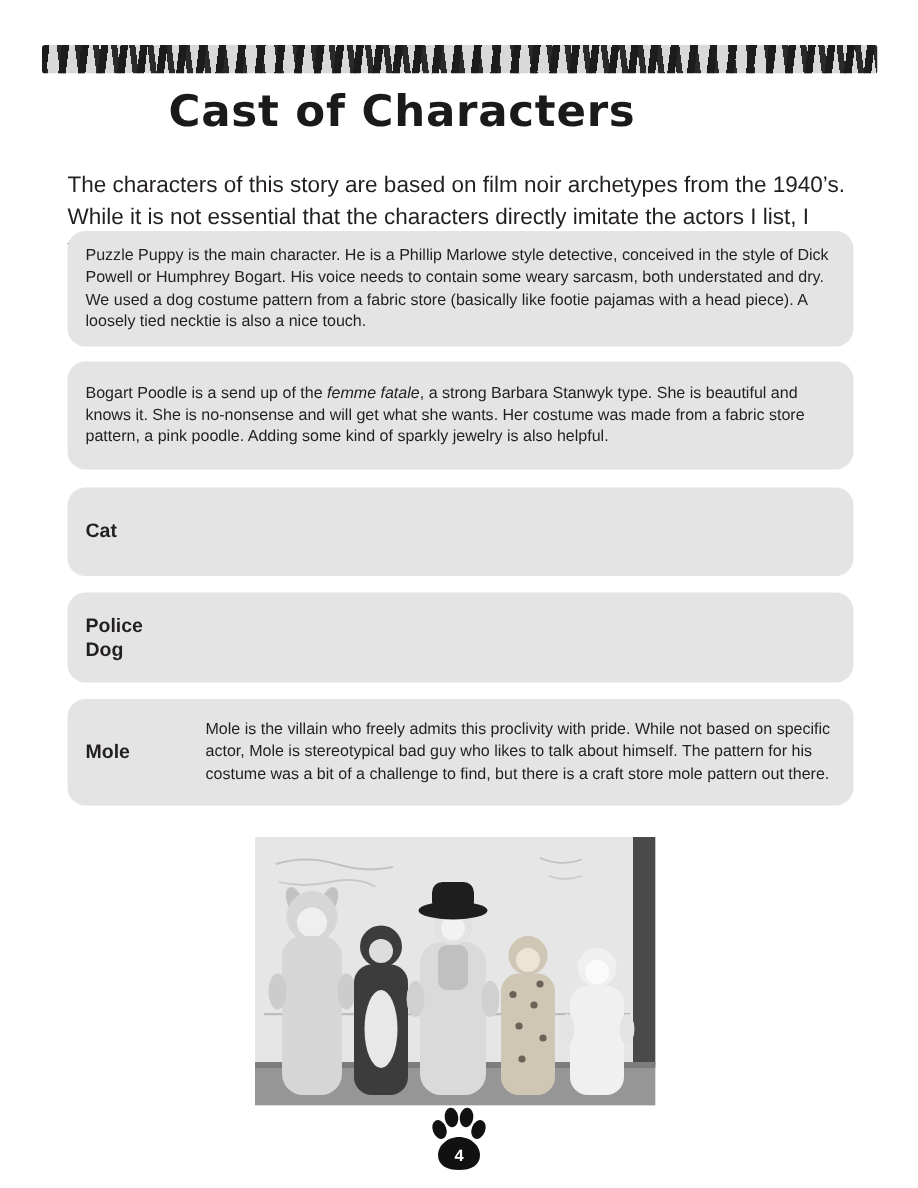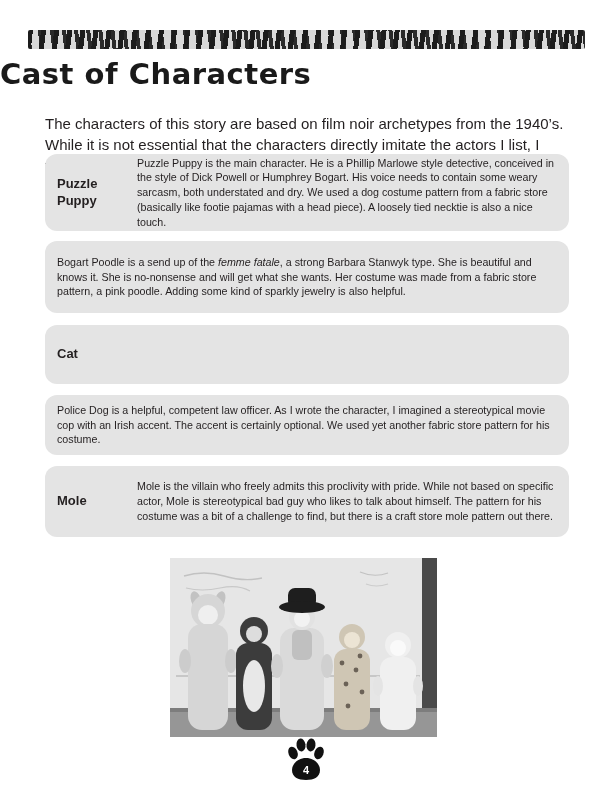--- a/index.html
+++ b/index.html
@@ -7,21 +7,21 @@
     position:relative;width:612px;height:792px;background:#ffffff;overflow:hidden;
     font-family:"Liberation Sans",sans-serif;color:#231f20;
   }
   .zebra{
     position:absolute;left:28px;top:30px;width:557px;height:19px;border-radius:2px;
     background:
       repeating-linear-gradient(97deg,#1c1c1c 0px,#1c1c1c 5px,rgba(0,0,0,0) 5px,rgba(0,0,0,0) 13px),
       repeating-linear-gradient(83deg,#2a2a2a 0px,#2a2a2a 4px,#d9d9d9 4px,#d9d9d9 12px);
   }
   .title{
-    position:absolute;top:57px;left:0;width:536px;
+    position:absolute;top:57px;left:0;width:536px;text-align:center;
     font-family:"DejaVu Sans",sans-serif;font-weight:800;font-size:29px;letter-spacing:.5px;color:#1a1a1a;
   }
   .intro{
     position:absolute;left:45px;top:98px;width:525px;
     font-size:15px;line-height:1.4;
   }
   .card{
     position:absolute;left:45px;width:524px;background:#e4e4e4;border-radius:12px;
     display:flex;align-items:center;box-sizing:border-box;padding:6px 14px 6px 12px;
   }
@@ -45,34 +45,33 @@
 
 <div class="page">
 
   <div class="zebra"></div>
 
   <div class="title">Cast of Characters</div>
 
   <p class="intro">The characters of this story are based on film noir archetypes from the 1940’s. While it is not essential that the characters directly imitate the actors I list, I think it would be helpful to Google them and get a sense of the style parodied here.</p>
 
   <div class="card" style="top:154px;height:77px;">
-    <div class="cname">Puzzle Puppy</div>
     <div class="cdesc">Puzzle Puppy is the main character. He is a Phillip Marlowe style detective, conceived in the style of Dick Powell or Humphrey Bogart. His voice needs to contain some weary sarcasm, both understated and dry. We used a dog costume pattern from a fabric store (basically like footie pajamas with a head piece). A loosely tied necktie is also a nice touch.</div>
   </div>
 
   <div class="card" style="top:241px;height:72px;">
     <div class="cdesc"><span>Bogart Poodle is a send up of the </span><span class="ital">femme fatale</span><span>, a strong Barbara Stanwyk type. She is beautiful and knows it. She is no-nonsense and will get what she wants. Her costume was made from a fabric store pattern, a pink poodle. Adding some kind of sparkly jewelry is also helpful.</span></div>
   </div>
 
   <div class="card" style="top:325px;height:59px;">
     <div class="cname">Cat</div>
   </div>
 
   <div class="card" style="top:395px;height:60px;">
-    <div class="cdesc">Police Dog is a helpful, competent law officer. As I wrote the character, I imagined a stereotypical movie cop with an Irish accent. The accent is certainly optional. We used yet another fabric store pattern for his costume.</div>
+    <div class="cname">Police Dog</div>
   </div>
 
   <div class="card" style="top:466px;height:71px;">
     <div class="cname">Mole</div>
     <div class="cdesc">Mole is the villain who freely admits this proclivity with pride. While not based on specific actor, Mole is stereotypical bad guy who likes to talk about himself. The pattern for his costume was a bit of a challenge to find, but there is a craft store mole pattern out there.</div>
   </div>
 
   <div class="photo" role="img" aria-label="Black and white photo of five children in animal costumes standing in front of a whiteboard">
     <svg width="267" height="179" viewBox="0 0 267 179" xmlns="http://www.w3.org/2000/svg">
 

